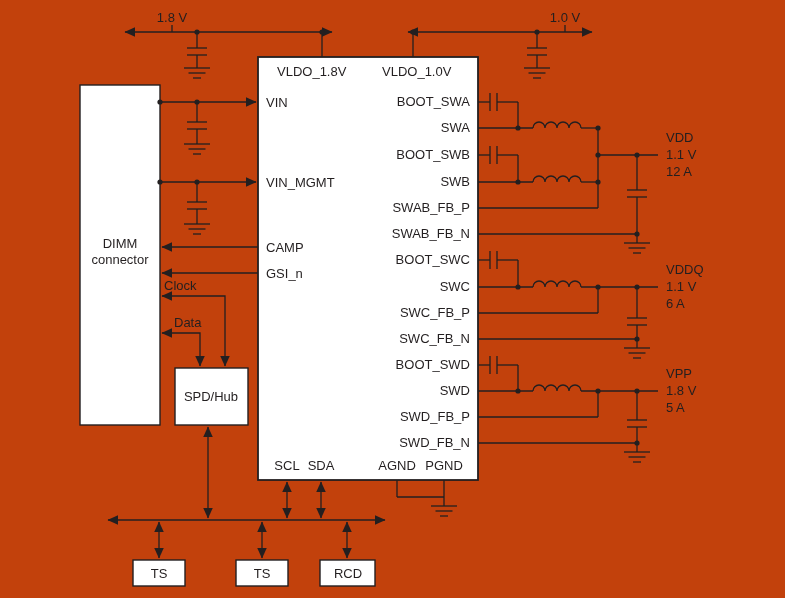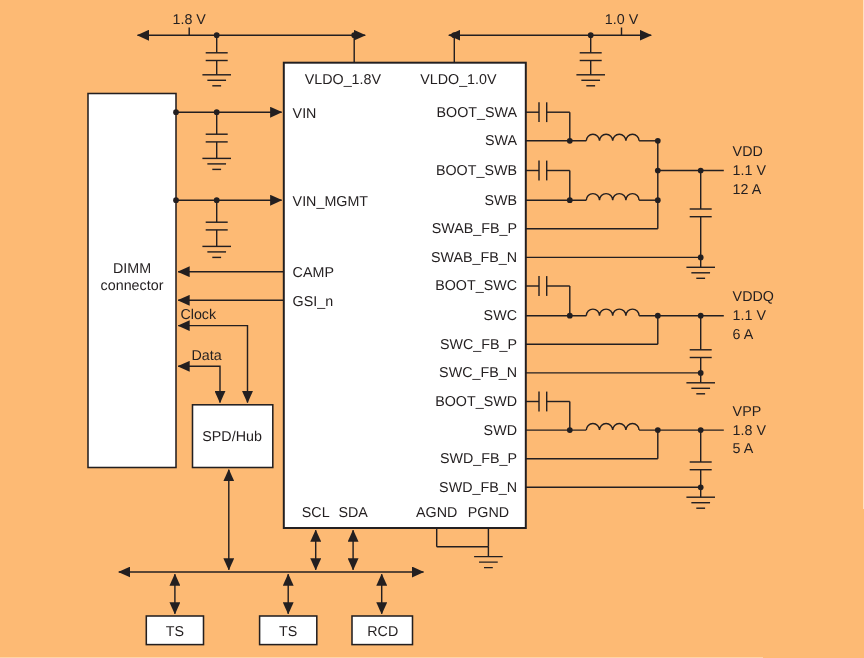--- a/index.html
+++ b/index.html
@@ -1,17 +1,17 @@
 <!DOCTYPE html>
 <html><head>
 <meta charset="utf-8">
 <style>
   html,body { margin:0; padding:0; background:#ffffff; }
   .canvas {
-    width:785px; height:598px; position:relative; background:#fdba74;
+    width:785px; height:598px; position:relative; background:#c2410c;
     font-family:"Liberation Sans", sans-serif;
   }
   svg { display:block; }
   .w   { stroke:#231f20; stroke-width:1.3; fill:none; }
   .box { fill:#ffffff; stroke:#231f20; stroke-width:1.4; }
   .icbox { fill:#ffffff; stroke:#231f20; stroke-width:1.8; }
   .dot { fill:#231f20; stroke:none; }
   text {
     fill:#231f20; font-size:13px;
     font-family:"Liberation Sans", sans-serif;

